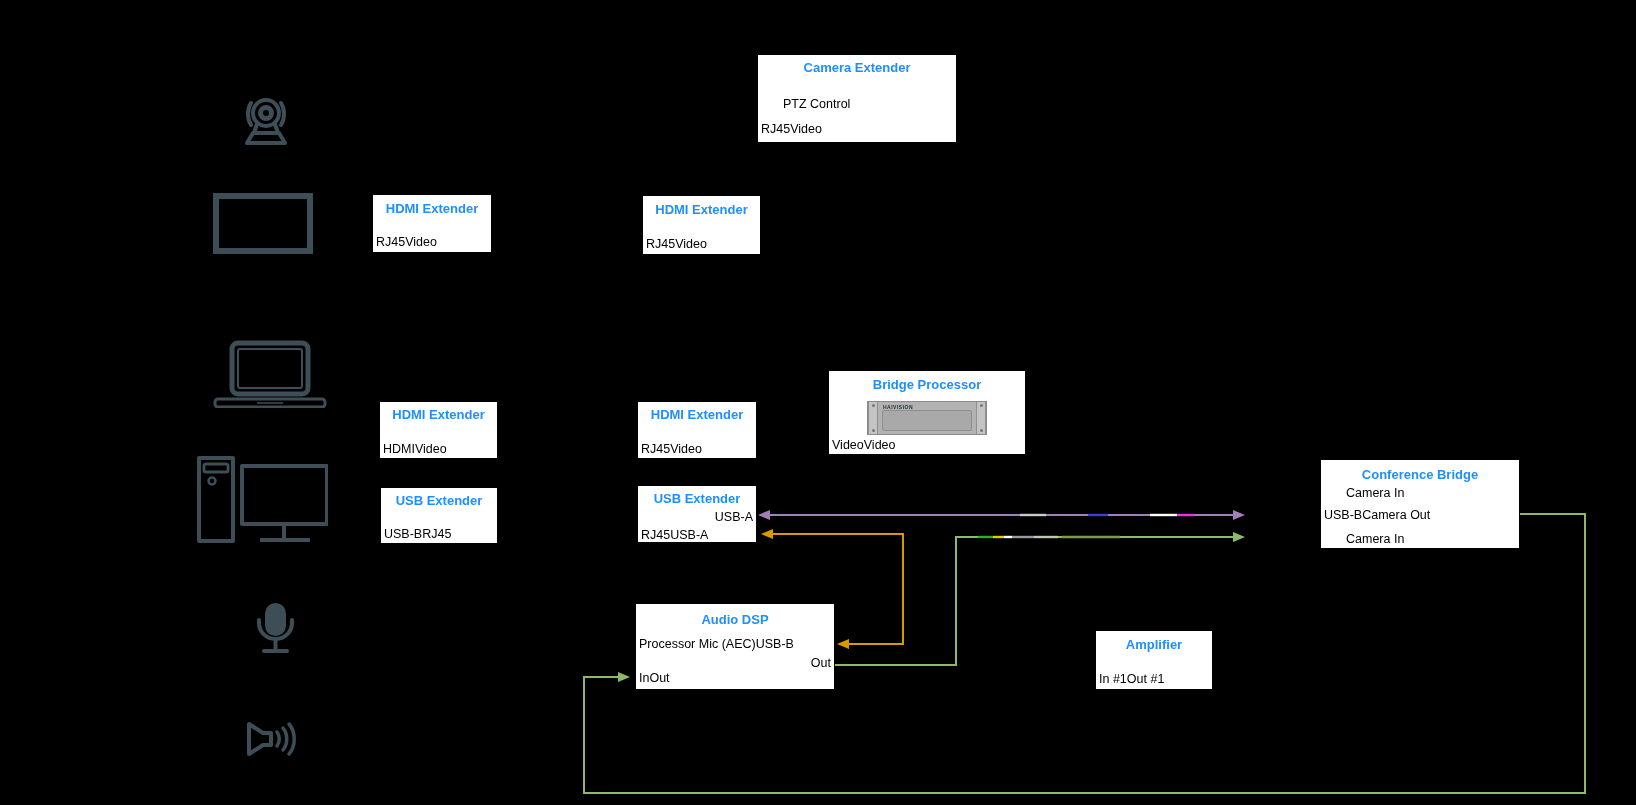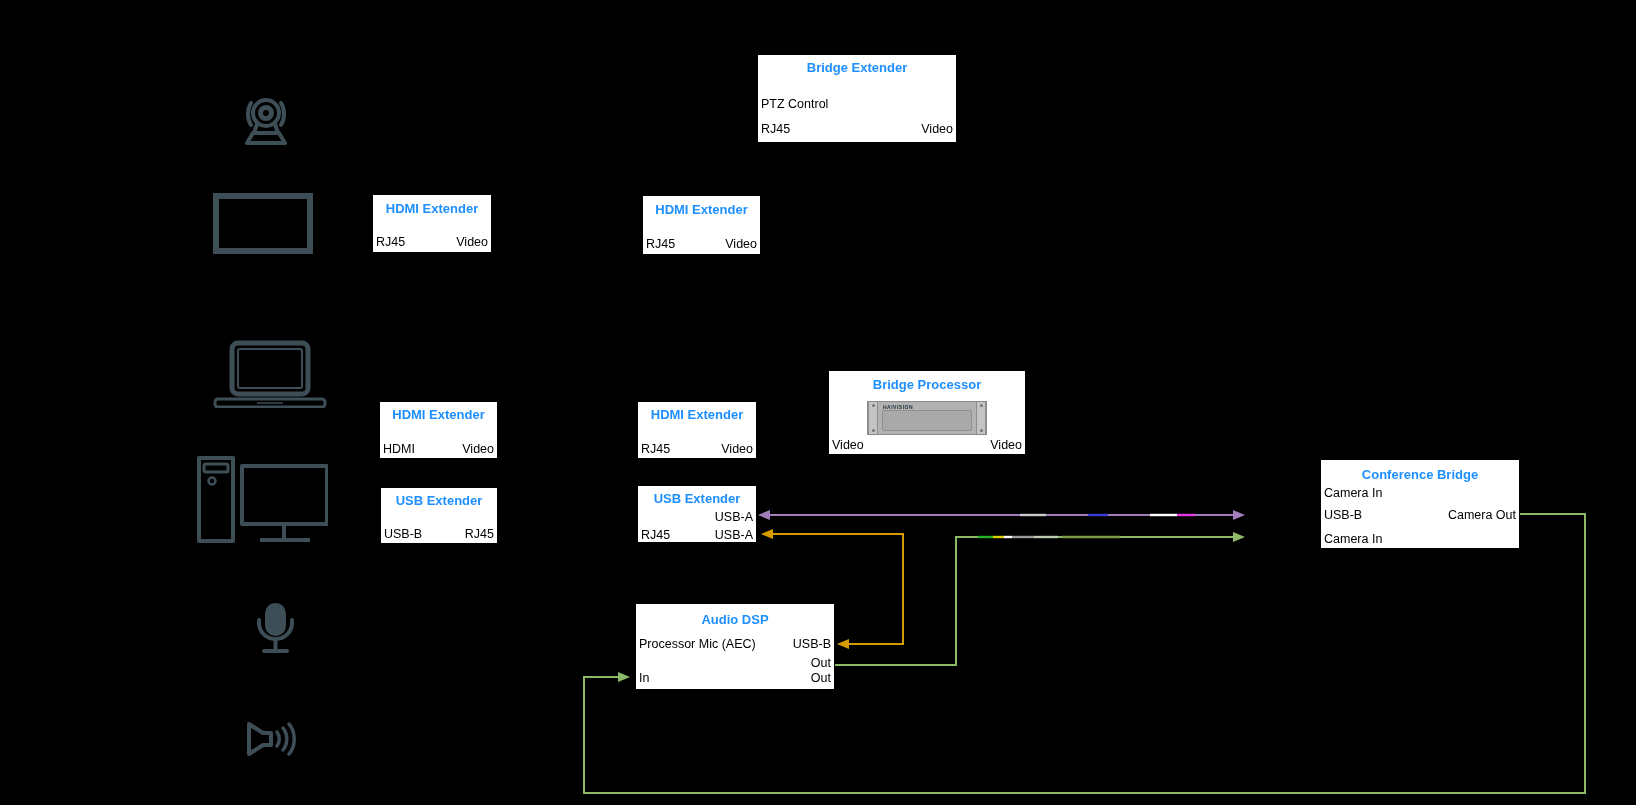--- a/index.html
+++ b/index.html
@@ -4,23 +4,23 @@
 <style>
   html,body{margin:0;padding:0;background:#000;}
   .canvas{position:relative;width:1636px;height:805px;background:var(--background,#000);overflow:hidden;
           font-family:"Liberation Sans","DejaVu Sans",sans-serif;}
   .icon{position:absolute;}
   .wires{position:absolute;left:0;top:0;}
   .node{position:absolute;background:var(--box-fill,#fff);border:1px solid #000;box-sizing:border-box;}
   .ttl{position:absolute;left:0;right:0;text-align:center;font-weight:bold;font-size:13px;
        color:var(--title-color,#1e8fff);white-space:nowrap;}
   .row{position:absolute;left:0;right:0;height:14px;line-height:14px;font-size:12.5px;
-       display:flex;justify-content:space-between;padding:0 3px;color:var(--port-color,#000);white-space:nowrap;}
+       display:flex;padding:0 3px;color:var(--port-color,#000);white-space:nowrap;}
   .row.r{justify-content:flex-end;}
-  .row.l{justify-content:flex-start;}
+  .row.l{justify-content:flex-start;margin-left:22px;}
   .device{position:absolute;left:38px;top:30px;width:120px;height:34px;background:#b2b2b2;
           border:1px solid #8a8a8a;box-sizing:border-box;}
   .ear{position:absolute;top:0;bottom:0;width:10px;background:#c4c4c4;border-left:1px solid #8f8f8f;
        border-right:1px solid #8f8f8f;box-sizing:border-box;}
   .ear.l{left:0}.ear.r{right:0}
   .ear::before,.ear::after{content:"";position:absolute;left:3px;width:3px;height:3px;background:#777;border-radius:50%;}
   .ear::before{top:2px}.ear::after{bottom:2px}
   .panel{position:absolute;left:14px;right:14px;top:8px;bottom:3px;background:#a9a9a9;
          border:1px solid #8f8f8f;border-radius:2px;}
   .dlabel{position:absolute;left:15px;top:2px;font-size:5px;font-weight:bold;letter-spacing:.5px;color:#1f2d36;}
@@ -110,21 +110,21 @@
     <line x1="1012" y1="537" x2="1034" y2="537" stroke-width="2.4" stroke="#9a9a9a"></line>
     <line x1="1034" y1="537" x2="1058" y2="537" stroke-width="2.4" stroke="#bcc9b0"></line>
     <line x1="1062" y1="537" x2="1120" y2="537" stroke-width="2.4" stroke="#7e9a45"></line>
 
     <path d="M1460,514 H1585 V793 H584 V677 H618" fill="none" stroke-width="2" stroke="#8cba68"></path>
     <polygon points="1448,514 1460,509 1460,519" stroke="none" fill="#8cba68"></polygon>
     <polygon points="630,677 618,672 618,682" stroke="none" fill="#8cba68"></polygon>
   </svg>
 
   <div class="node" style="left:757px;top:54px;width:200px;height:89px">
-    <div class="ttl" style="top:5px">Bridge Extender</div>
+    <div class="ttl" style="top:5px">Camera Extender</div>
     <div class="row l" style="top:42px">
       <span>PTZ Control</span>
     </div>
     <div class="row" style="top:67px">
       <span>RJ45</span>
       <span>Video</span>
     </div>
   </div>
 
   <div class="node" style="left:372px;top:194px;width:120px;height:59px">
@@ -214,14 +214,21 @@
     </div>
     <div class="row" style="top:48px">
       <span>USB-B</span>
       <span>Camera Out</span>
     </div>
     <div class="row l" style="top:72px">
       <span>Camera In</span>
     </div>
   </div>
 
+  <div class="node" style="left:1095px;top:630px;width:118px;height:60px">
+    <div class="ttl" style="top:6px">Amplifier</div>
+    <div class="row" style="top:41px">
+      <span>In #1</span>
+      <span>Out #1</span>
+    </div>
+  </div>
 
 </div>
 
 </body></html>

